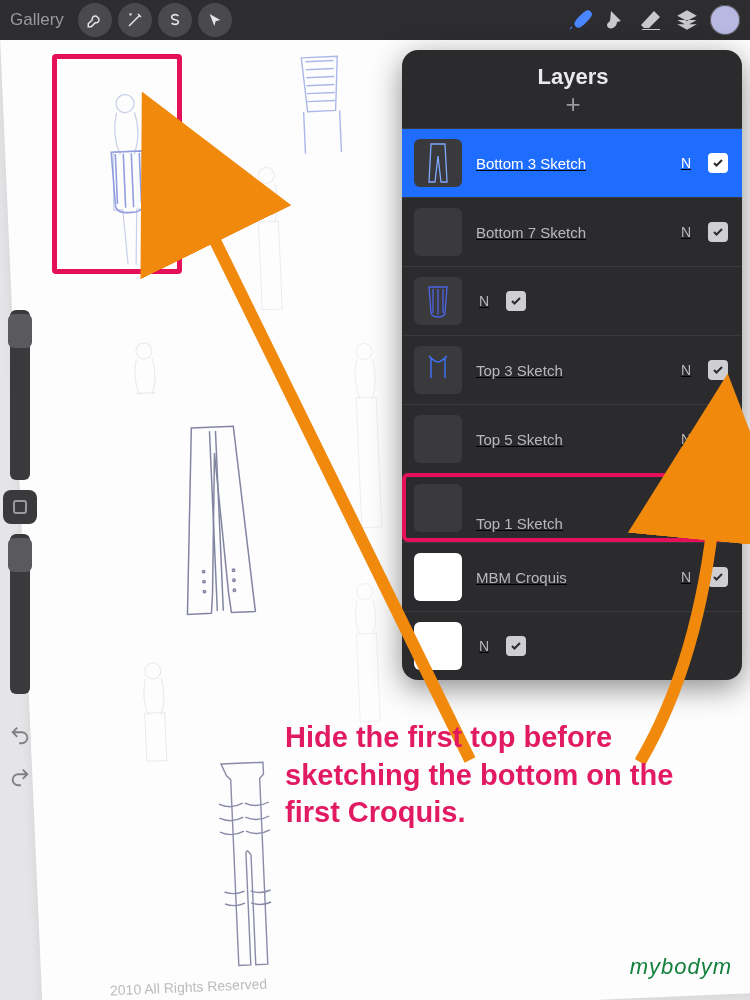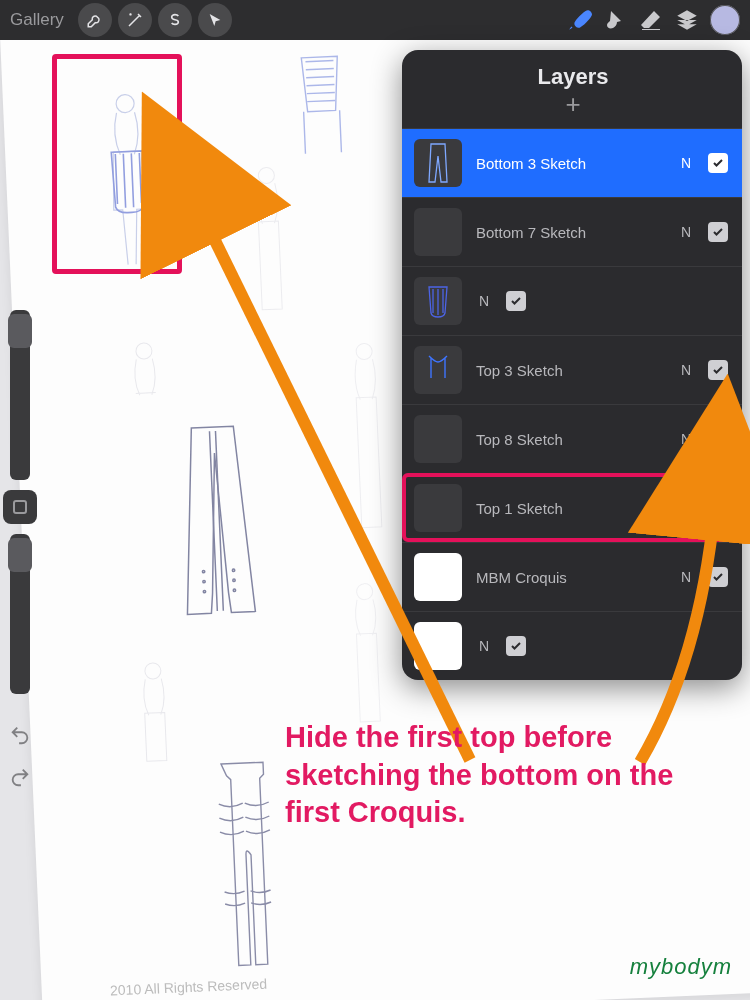--- a/index.html
+++ b/index.html
@@ -66,34 +66,34 @@
   }
   .layers-pop::before{
     content:""; position:absolute; top:-8px; right:56px;
     border-left:8px solid transparent;border-right:8px solid transparent;border-bottom:8px solid #2b2b2e;
   }
   .lp-head { display:flex;align-items:center;justify-content:space-between;padding:14px 16px 10px 18px;flex-direction:column;}
   .lp-title { color:#e9e9ec;font-size:22px;font-weight:600;}
   .lp-add { color:#9a9a9d;font-size:26px;line-height:20px;padding:4px;cursor:pointer;}
   .lp-row {
     display:flex;align-items:center;gap:14px;padding:10px 14px 10px 12px;
-    border-top:1px solid #3a3a3d;position:relative;cursor:pointer;
+    border-top:1px solid #3a3a3d;position:relative;cursor:pointer;text-decoration:underline;
   }
   .lp-row.selected { background:#1f6dff; }
   .lp-row.selected .lp-name, .lp-row.selected .lp-blend { color:#fff; }
   .lp-thumb { width:48px;height:48px;border-radius:6px;background:#3a3a3d;flex:0 0 auto;display:flex;align-items:center;justify-content:center;overflow:hidden;}
   .lp-thumb.white { background:#fff; }
   .lp-name { flex:1;color:#b8b8bc;font-size:15px;white-space:nowrap;overflow:hidden;text-overflow:ellipsis;}
   .lp-blend { color:#b8b8bc;font-size:14px;width:16px;text-align:center;}
   .lp-vis { width:20px;height:20px;border-radius:4px;border:2px solid #c9c9cd;display:flex;align-items:center;justify-content:center;cursor:pointer;background:transparent;flex:0 0 auto;}
   .lp-vis.checked { background:#cfcfd3;border-color:#cfcfd3;}
   .lp-vis.checked svg { display:block; }
   .lp-vis svg { display:none; }
   .lp-row.selected .lp-vis.checked { background:#fff;border-color:#fff;}
-  .lp-row.hl { outline:4px solid #e4115a; outline-offset:-4px; border-radius:6px;}
+  .lp-row.hl { outline:4px solid #e4115a; outline-offset:-4px; border-radius:6px;align-items:flex-end;}
   .vis-circle-hl {
     position:absolute;right:6px;top:50%;transform:translateY(-50%);
     width:38px;height:38px;border:6px solid #f1890d;border-radius:50%;pointer-events:none;
   }
 
   
   .sketch-hl {
     position:absolute;left:52px;top:54px;width:130px;height:220px;border:5px solid #e4115a;border-radius:4px;pointer-events:none;
   }
 
@@ -343,21 +343,21 @@
     <div class="lp-blend">N</div>
     <div class="lp-vis checked">
           <svg width="12" height="12" viewBox="0 0 24 24" fill="none" stroke="#2b2b2e" stroke-width="4">
             <path d="M4 12l5 5L20 6"></path>
           </svg>
         </div>
 
   </div>
       <div class="lp-row">
     <div class="lp-thumb "></div>
-    <div class="lp-name">Top 8 Sketch</div>
+    <div class="lp-name">Top 5 Sketch</div>
     <div class="lp-blend">N</div>
     <div class="lp-vis checked">
           <svg width="12" height="12" viewBox="0 0 24 24" fill="none" stroke="#2b2b2e" stroke-width="4">
             <path d="M4 12l5 5L20 6"></path>
           </svg>
         </div>
 
   </div>
       <div class="lp-row hl">
     <div class="lp-thumb "></div>

